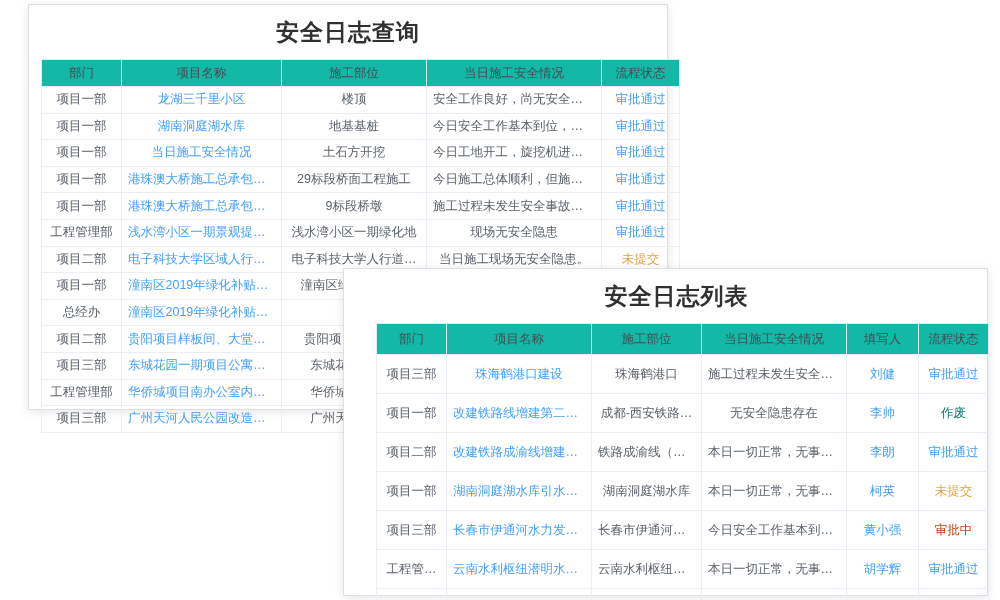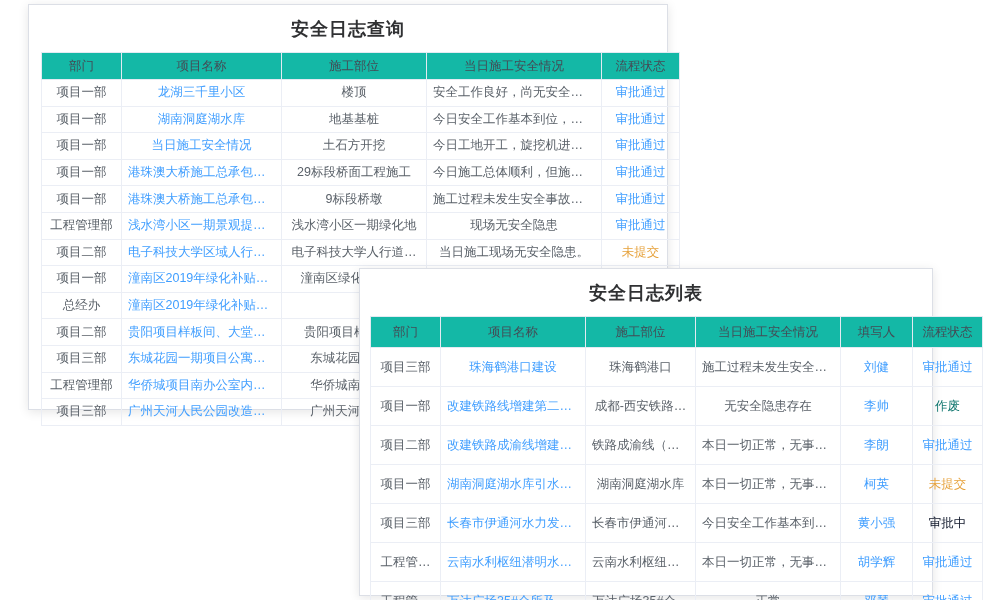--- a/index.html
+++ b/index.html
@@ -25,29 +25,30 @@
     box-shadow: 0 2px 10px rgba(0,0,0,0.10);
     box-sizing: border-box;
   }
   #panel-query {
     left: 28px;
     top: 4px;
     width: 640px;
     height: 406px;
   }
   #panel-list {
-    left: 359px;
+    left: 343px;
     top: 268px;
-    width: 574px;
+    width: 645px;
     height: 328px;
+    padding-left: 22px;
   }
 
   .panel-title {
     text-align: center;
-    font-size: 18px;
+    font-size: 23px;
     font-weight: bold;
     color: #303133;
     padding: 12px 0 11px 0;
     letter-spacing: 1px;
   }
 
   
   table {
     border-collapse: collapse;
     width: 100%;
@@ -72,21 +73,21 @@
     white-space: nowrap;
     overflow: hidden;
     text-overflow: ellipsis;
   }
   td.c { text-align: center; }
   td.l { text-align: center; }
   .link { color: #409eff; }
   .st-pass { color: #409eff; }
   .st-pending { color: #e6a23c; }
   .st-void { color: #0f766e; }
-  .st-inprog { color: #0f172a; margin-left: 36px; }
+  .st-inprog { color: #c2410c; margin-left: 36px; }
 
   
   #tbl-query col.c0 { width: 80px; }
   #tbl-query col.c1 { width: 160px; }
   #tbl-query col.c2 { width: 145px; }
   #tbl-query col.c3 { width: 175px; }
   #tbl-query col.c4 { width: 78px; }
 
   #tbl-query td { height: 25.6px; }
 

